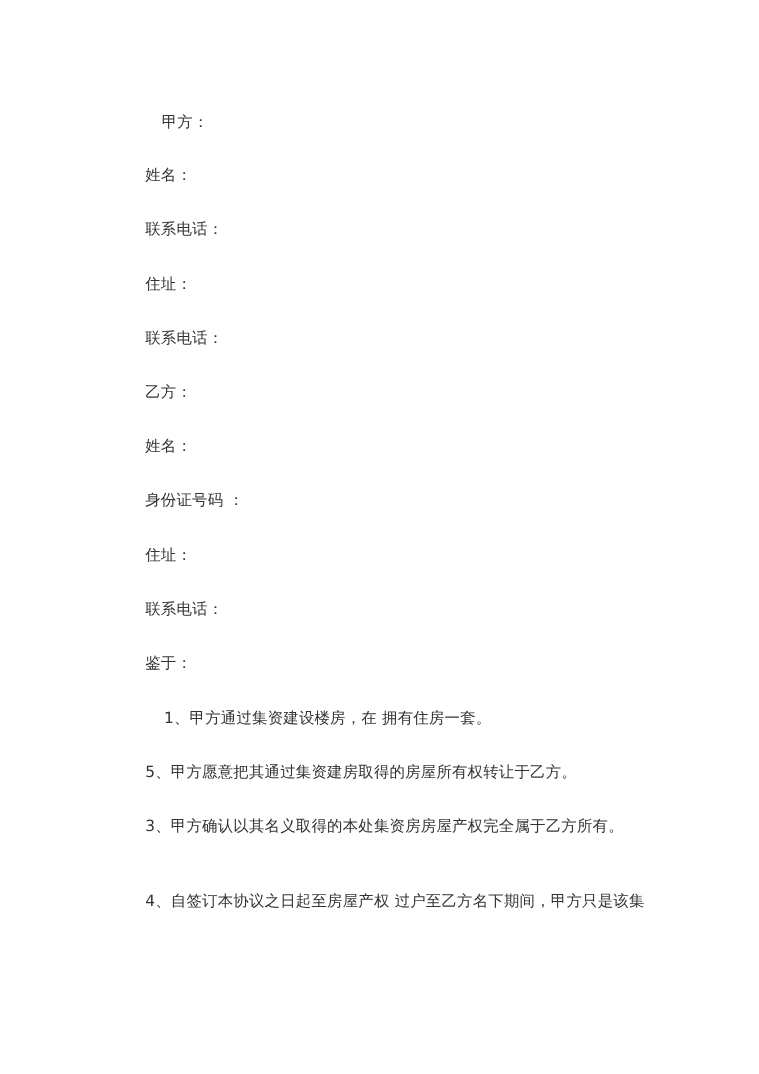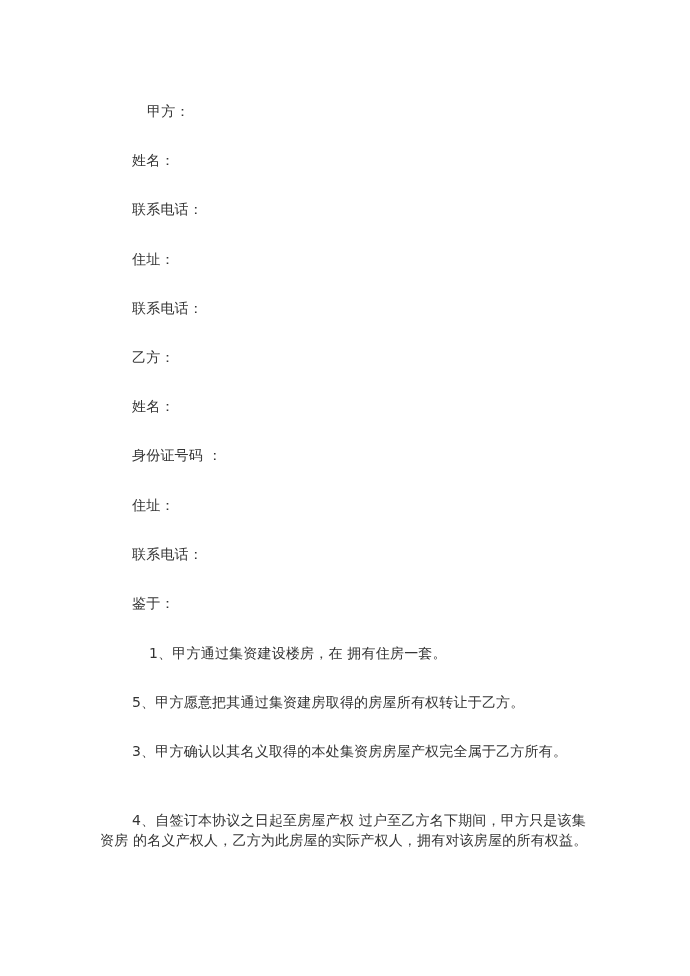--- a/index.html
+++ b/index.html
@@ -47,14 +47,13 @@
   <div class="line indent-b" style="top:445px;text-align:right;">身份证号码 ：</div>
   <div class="line indent-b" style="top:495px;">住址：</div>
   <div class="line indent-b" style="top:544px;">联系电话：</div>
 
   <div class="line indent-b" style="top:593px;">鉴于：</div>
 
   <div class="line indent-b" style="top:643px;margin-left:17px;">1、甲方通过集资建设楼房，在 拥有住房一套。</div>
   <div class="line indent-b" style="top:692px;">5、甲方愿意把其通过集资建房取得的房屋所有权转让于乙方。</div>
   <div class="line indent-b" style="top:741px;text-align:center;">3、甲方确认以其名义取得的本处集资房房屋产权完全属于乙方所有。</div>
   <div class="line indent-b" style="top:790px;margin-top:20px;">4、自签订本协议之日起至房屋产权 过户至乙方名下期间，甲方只是该集</div>
-  <div class="line indent-c" style="top:830px;">资房 的名义产权人，乙方为此房屋的实际产权人，拥有对该房屋的所有权益。</div>
 </div>
 
 </body></html>

